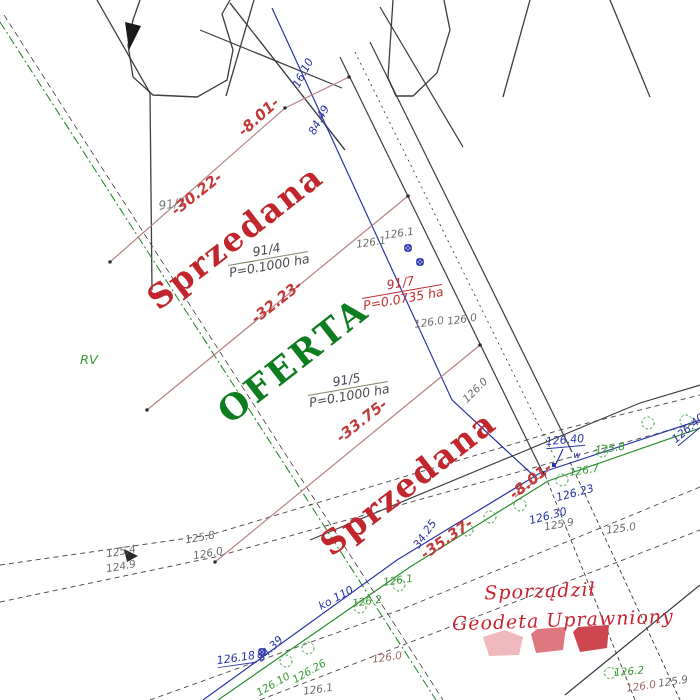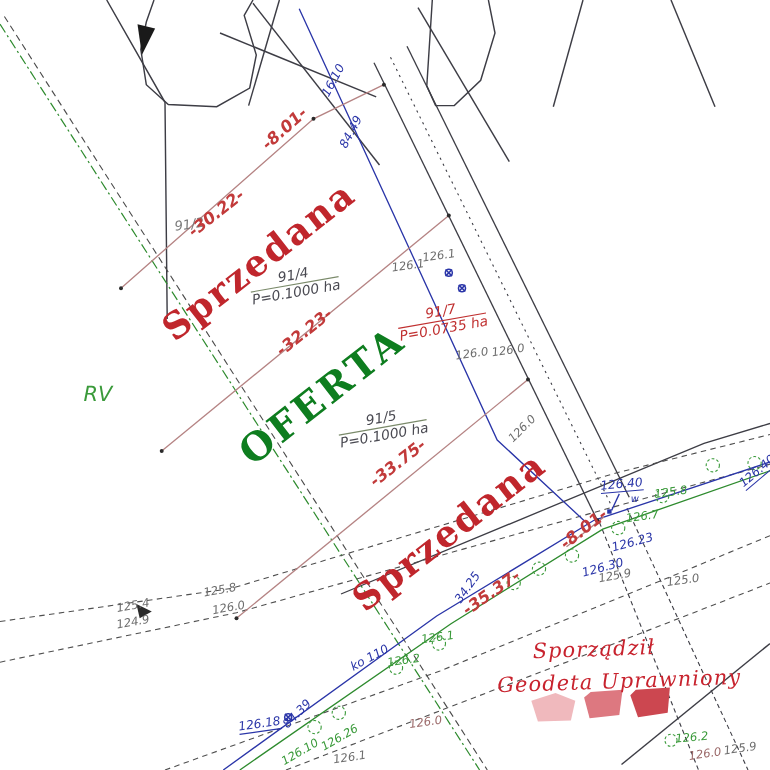--- a/index.html
+++ b/index.html
@@ -142,21 +142,21 @@
       <span class="bot">P=0.1000 ha</span>
     </span>
     <span class="lbl frac" style="left:348px;top:388px;transform:translate(-50%,-50%) rotate(-10deg);">
       <span class="top">91/5</span>
       <span class="bot">P=0.1000 ha</span>
     </span>
     <span class="lbl frac red7" style="left:402px;top:291px;transform:translate(-50%,-50%) rotate(-10deg);">
       <span class="top">91/7</span>
       <span class="bot">P=0.0735 ha</span>
     </span>
-    <span class="lbl green-s" style="left:89px;top:359px;transform:translate(-50%,-50%);font-size:19px;">RV</span>
+    <span class="lbl green-s" style="left:89px;top:359px;transform:translate(-50%,-50%);font-size:13px;">RV</span>
 
     <span class="lbl dim" style="left:259px;top:117px;transform:translate(-50%,-50%) rotate(-42deg);">-8.01-</span>
     <span class="lbl dim" style="left:197px;top:194px;transform:translate(-50%,-50%) rotate(-38deg);">-30.22-</span>
     <span class="lbl dim" style="left:277px;top:302px;transform:translate(-50%,-50%) rotate(-38deg);">-32.23-</span>
     <span class="lbl dim" style="left:362px;top:421px;transform:translate(-50%,-50%) rotate(-38deg);">-33.75-</span>
     <span class="lbl dim" style="left:447px;top:539px;transform:translate(-50%,-50%) rotate(-35deg);">-35.37-</span>
     <span class="lbl dim" style="left:531px;top:481px;transform:translate(-50%,-50%) rotate(-38deg);">-8.01-</span>
 
     <span class="lbl blue" style="left:303px;top:73px;transform:translate(-50%,-50%) rotate(-62deg);">16.10</span>
     <span class="lbl blue" style="left:319px;top:120px;transform:translate(-50%,-50%) rotate(-62deg);">84.49</span>

